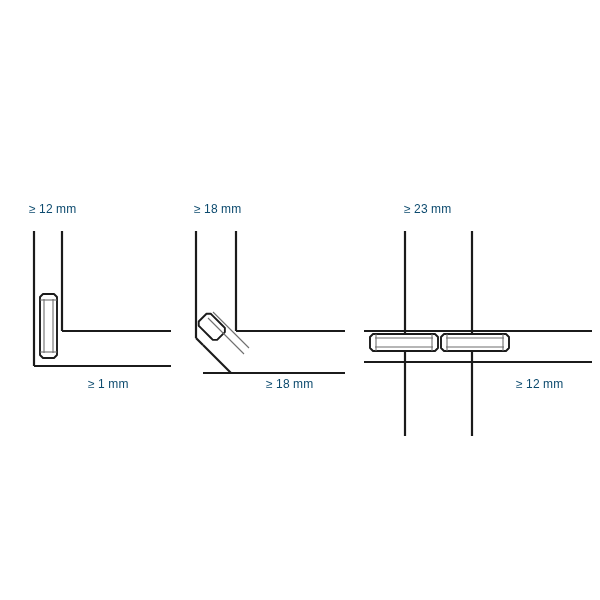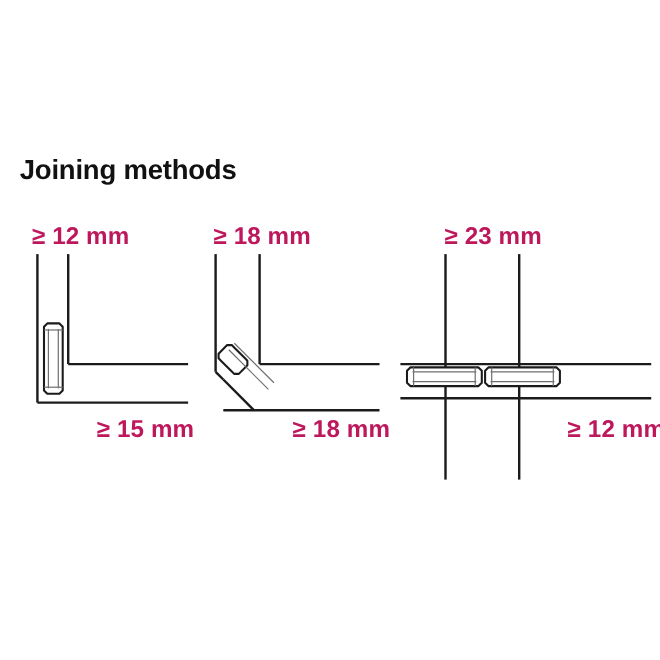--- a/index.html
+++ b/index.html
@@ -33,41 +33,39 @@
   }
   .diagram-svg {
     position: absolute;
     left: 0;
     top: 0;
     width: 600px;
     height: 600px;
   }
   .dim-label {
     position: absolute;
-    font-size: 22px;
-    color: #be185d;
+    font-size: 12px;
+    color: #0c4a6e;
     white-space: nowrap;
     letter-spacing: 0.1px;
-    font-weight: bold;
   }
   
   .lbl-top-1 { left: 29px;  top: 202px; }
   .lbl-top-2 { left: 194px; top: 202px; }
   .lbl-top-3 { left: 404px; top: 202px; }
   
   .lbl-bot-1 { left: 88px;  top: 377px; }
   .lbl-bot-2 { left: 266px; top: 377px; }
   .lbl-bot-3 { left: 516px; top: 377px; }
 </style>
 </head>
 <body>
 
 <div id="page-root">
 
-  <div class="page-title">Joining methods</div>
 
   <svg class="diagram-svg" viewBox="0 0 600 600">
     <defs>
       <style>
         .pl { stroke: #1b1b1b; stroke-width: 2.2; fill: none; stroke-linecap: butt; }
         .cn { stroke: #1b1b1b; stroke-width: 1.9; fill: #ffffff; stroke-linejoin: round; }
         .cni { stroke: #6f6f6f; stroke-width: 1.1; fill: none; }
       </style>
     </defs>
 
@@ -137,21 +135,21 @@
                             L503,351 L506,351 L509,348 L509,337 L506,334 L503,334 Z"></path>
         <line class="cni" x1="446" y1="338" x2="504" y2="338"></line>
         <line class="cni" x1="446" y1="347" x2="504" y2="347"></line>
         <line class="cni" x1="447" y1="334" x2="447" y2="351"></line>
         <line class="cni" x1="503" y1="334" x2="503" y2="351"></line>
       </g>
     </g>
   </svg>
 
   <div class="dim-label lbl-top-1">≥ 12 mm</div>
-  <div class="dim-label lbl-bot-1">≥ 15 mm</div>
+  <div class="dim-label lbl-bot-1">≥ 1 mm</div>
 
   <div class="dim-label lbl-top-2">≥ 18 mm</div>
   <div class="dim-label lbl-bot-2">≥ 18 mm</div>
 
   <div class="dim-label lbl-top-3">≥ 23 mm</div>
   <div class="dim-label lbl-bot-3">≥ 12 mm</div>
 
 </div>
 
 </body></html>

